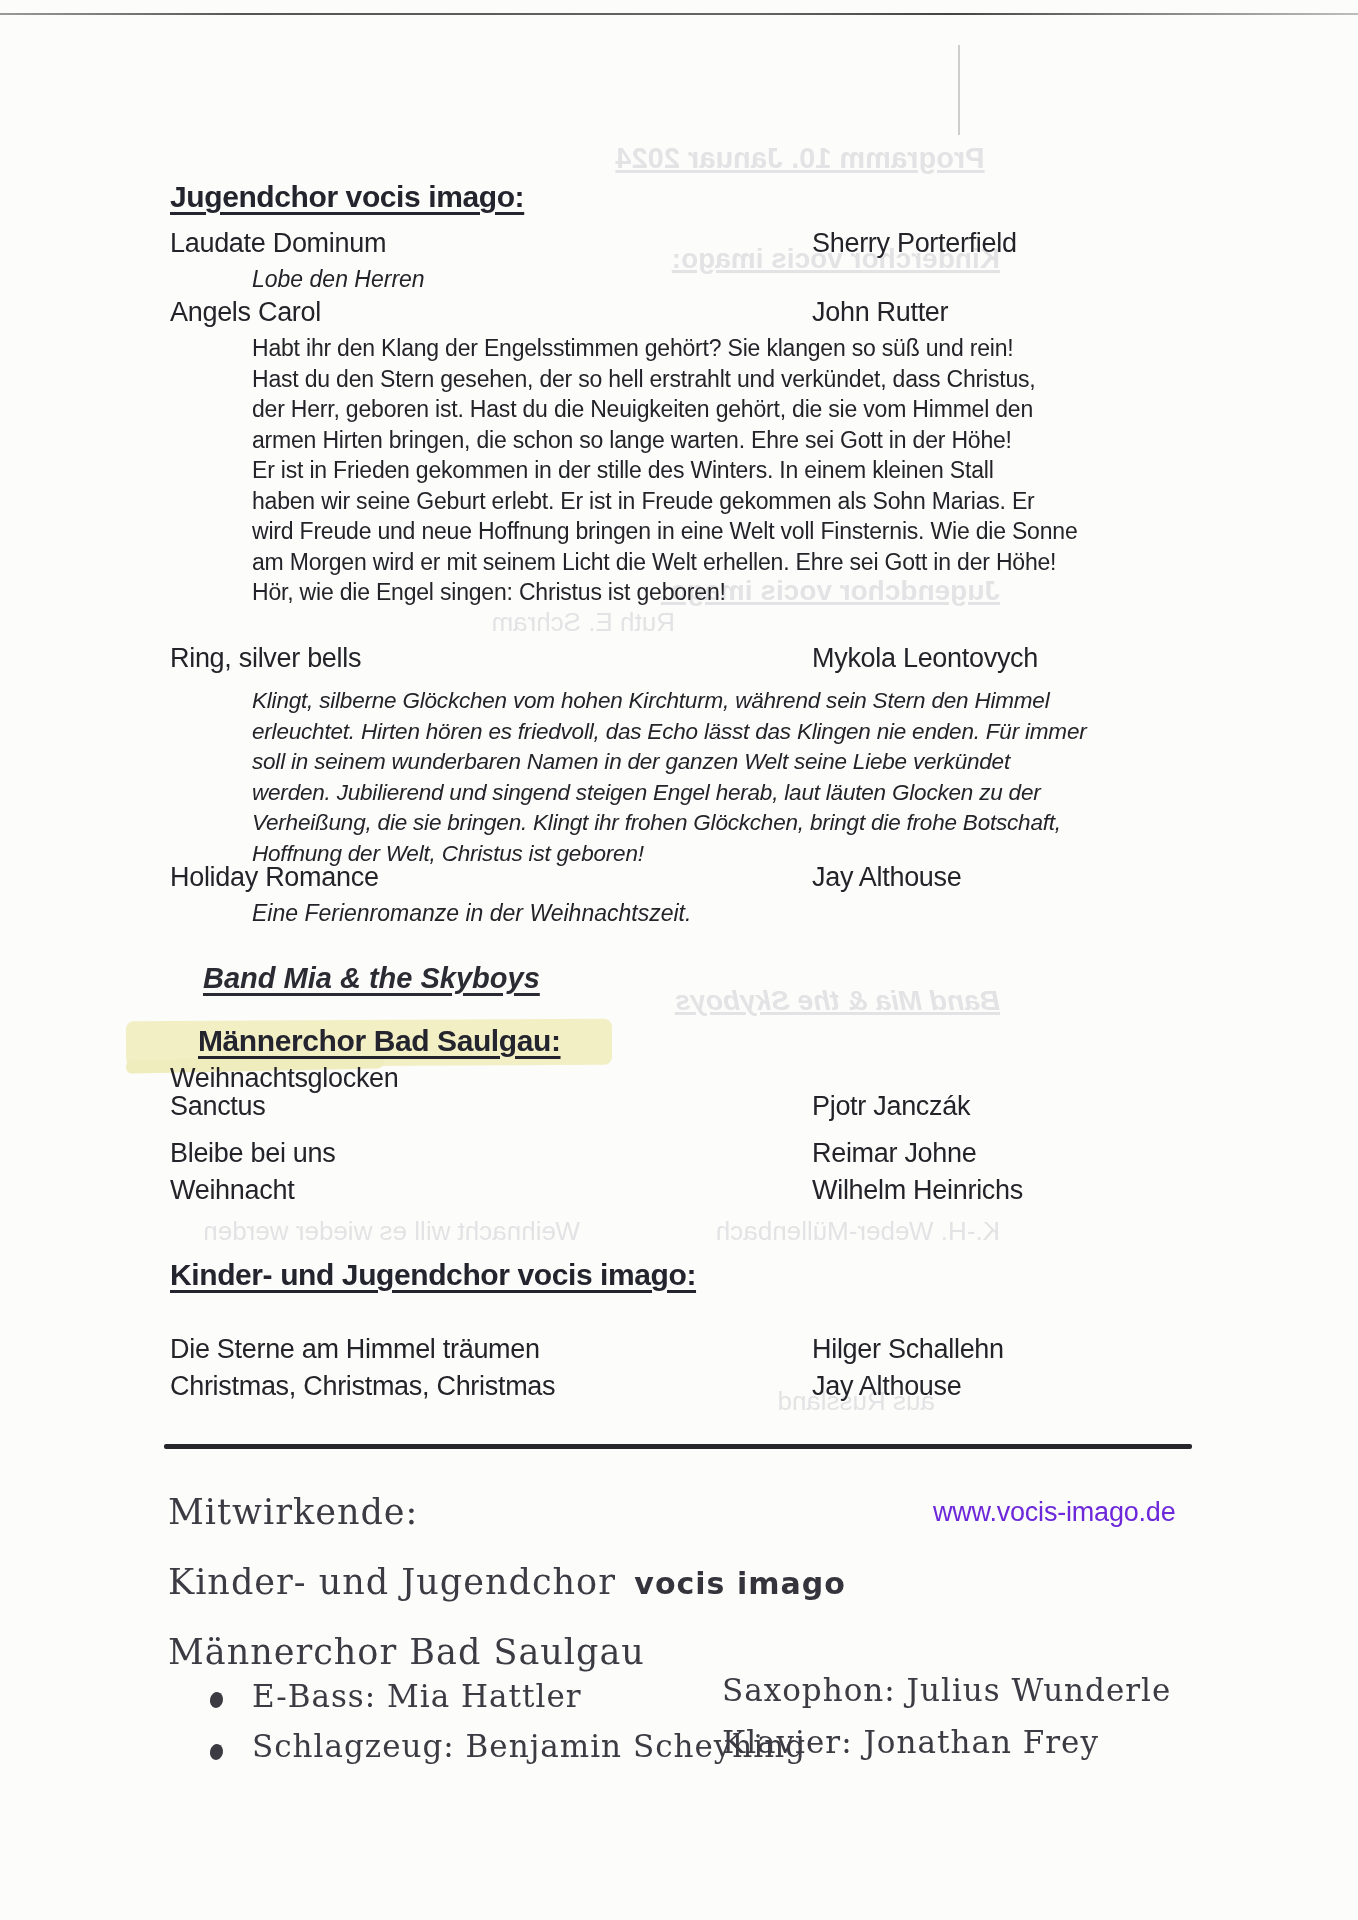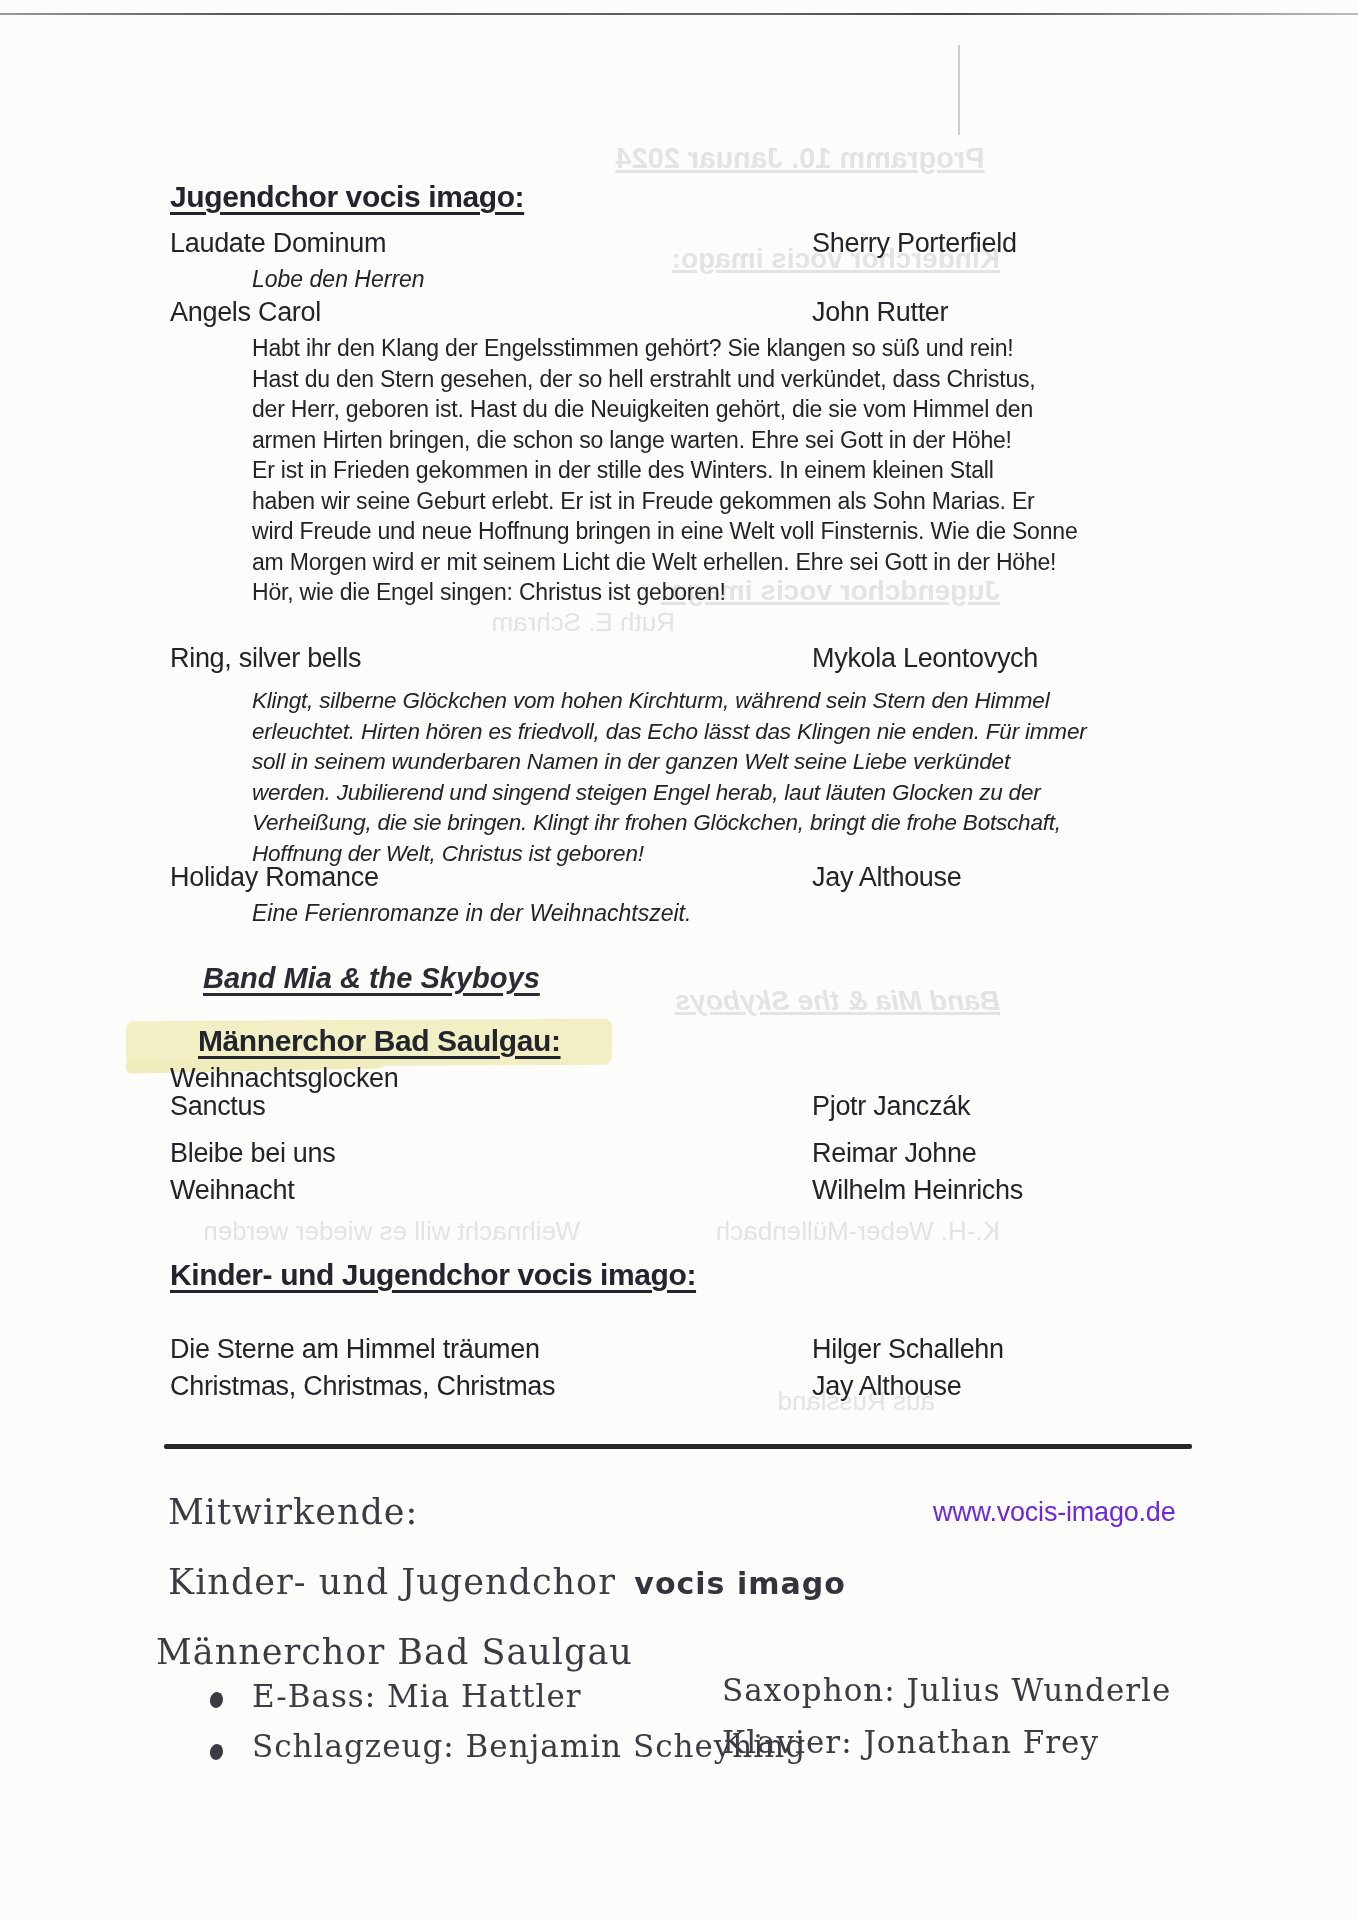--- a/index.html
+++ b/index.html
@@ -145,21 +145,21 @@
   <div class="rule"></div>
 
   <div class="abs hand hand-lg" style="left:168px;top:1492px;">Mitwirkende:</div>
   <div class="abs website" style="left:933px;top:1497px;">www.vocis-imago.de</div>
 
   <div class="abs" style="left:168px;top:1562px;white-space:nowrap;">
     <span class="hand hand-lg">Kinder- und Jugendchor</span>
     <span class="brand" style="margin-left:14px;">vocis imago</span>
   </div>
 
-  <div class="abs hand hand-lg" style="left:156px;top:1632px;">Männerchor Bad Saulgau</div>
+  <div class="abs hand hand-lg" style="left:168px;top:1632px;">Männerchor Bad Saulgau</div>
 
   <div class="bullet-dot" style="left:210px;top:1692px;"></div>
   <div class="abs hand hand-md" style="left:252px;top:1678px;">E-Bass: Mia Hattler</div>
   <div class="abs hand hand-md" style="left:722px;top:1672px;">Saxophon: Julius Wunderle</div>
 
   <div class="bullet-dot" style="left:210px;top:1744px;"></div>
   <div class="abs hand hand-md" style="left:252px;top:1728px;">Schlagzeug: Benjamin Scheyhing</div>
   <div class="abs hand hand-md" style="left:722px;top:1724px;">Klavier: Jonathan Frey</div>
 
 </div>

